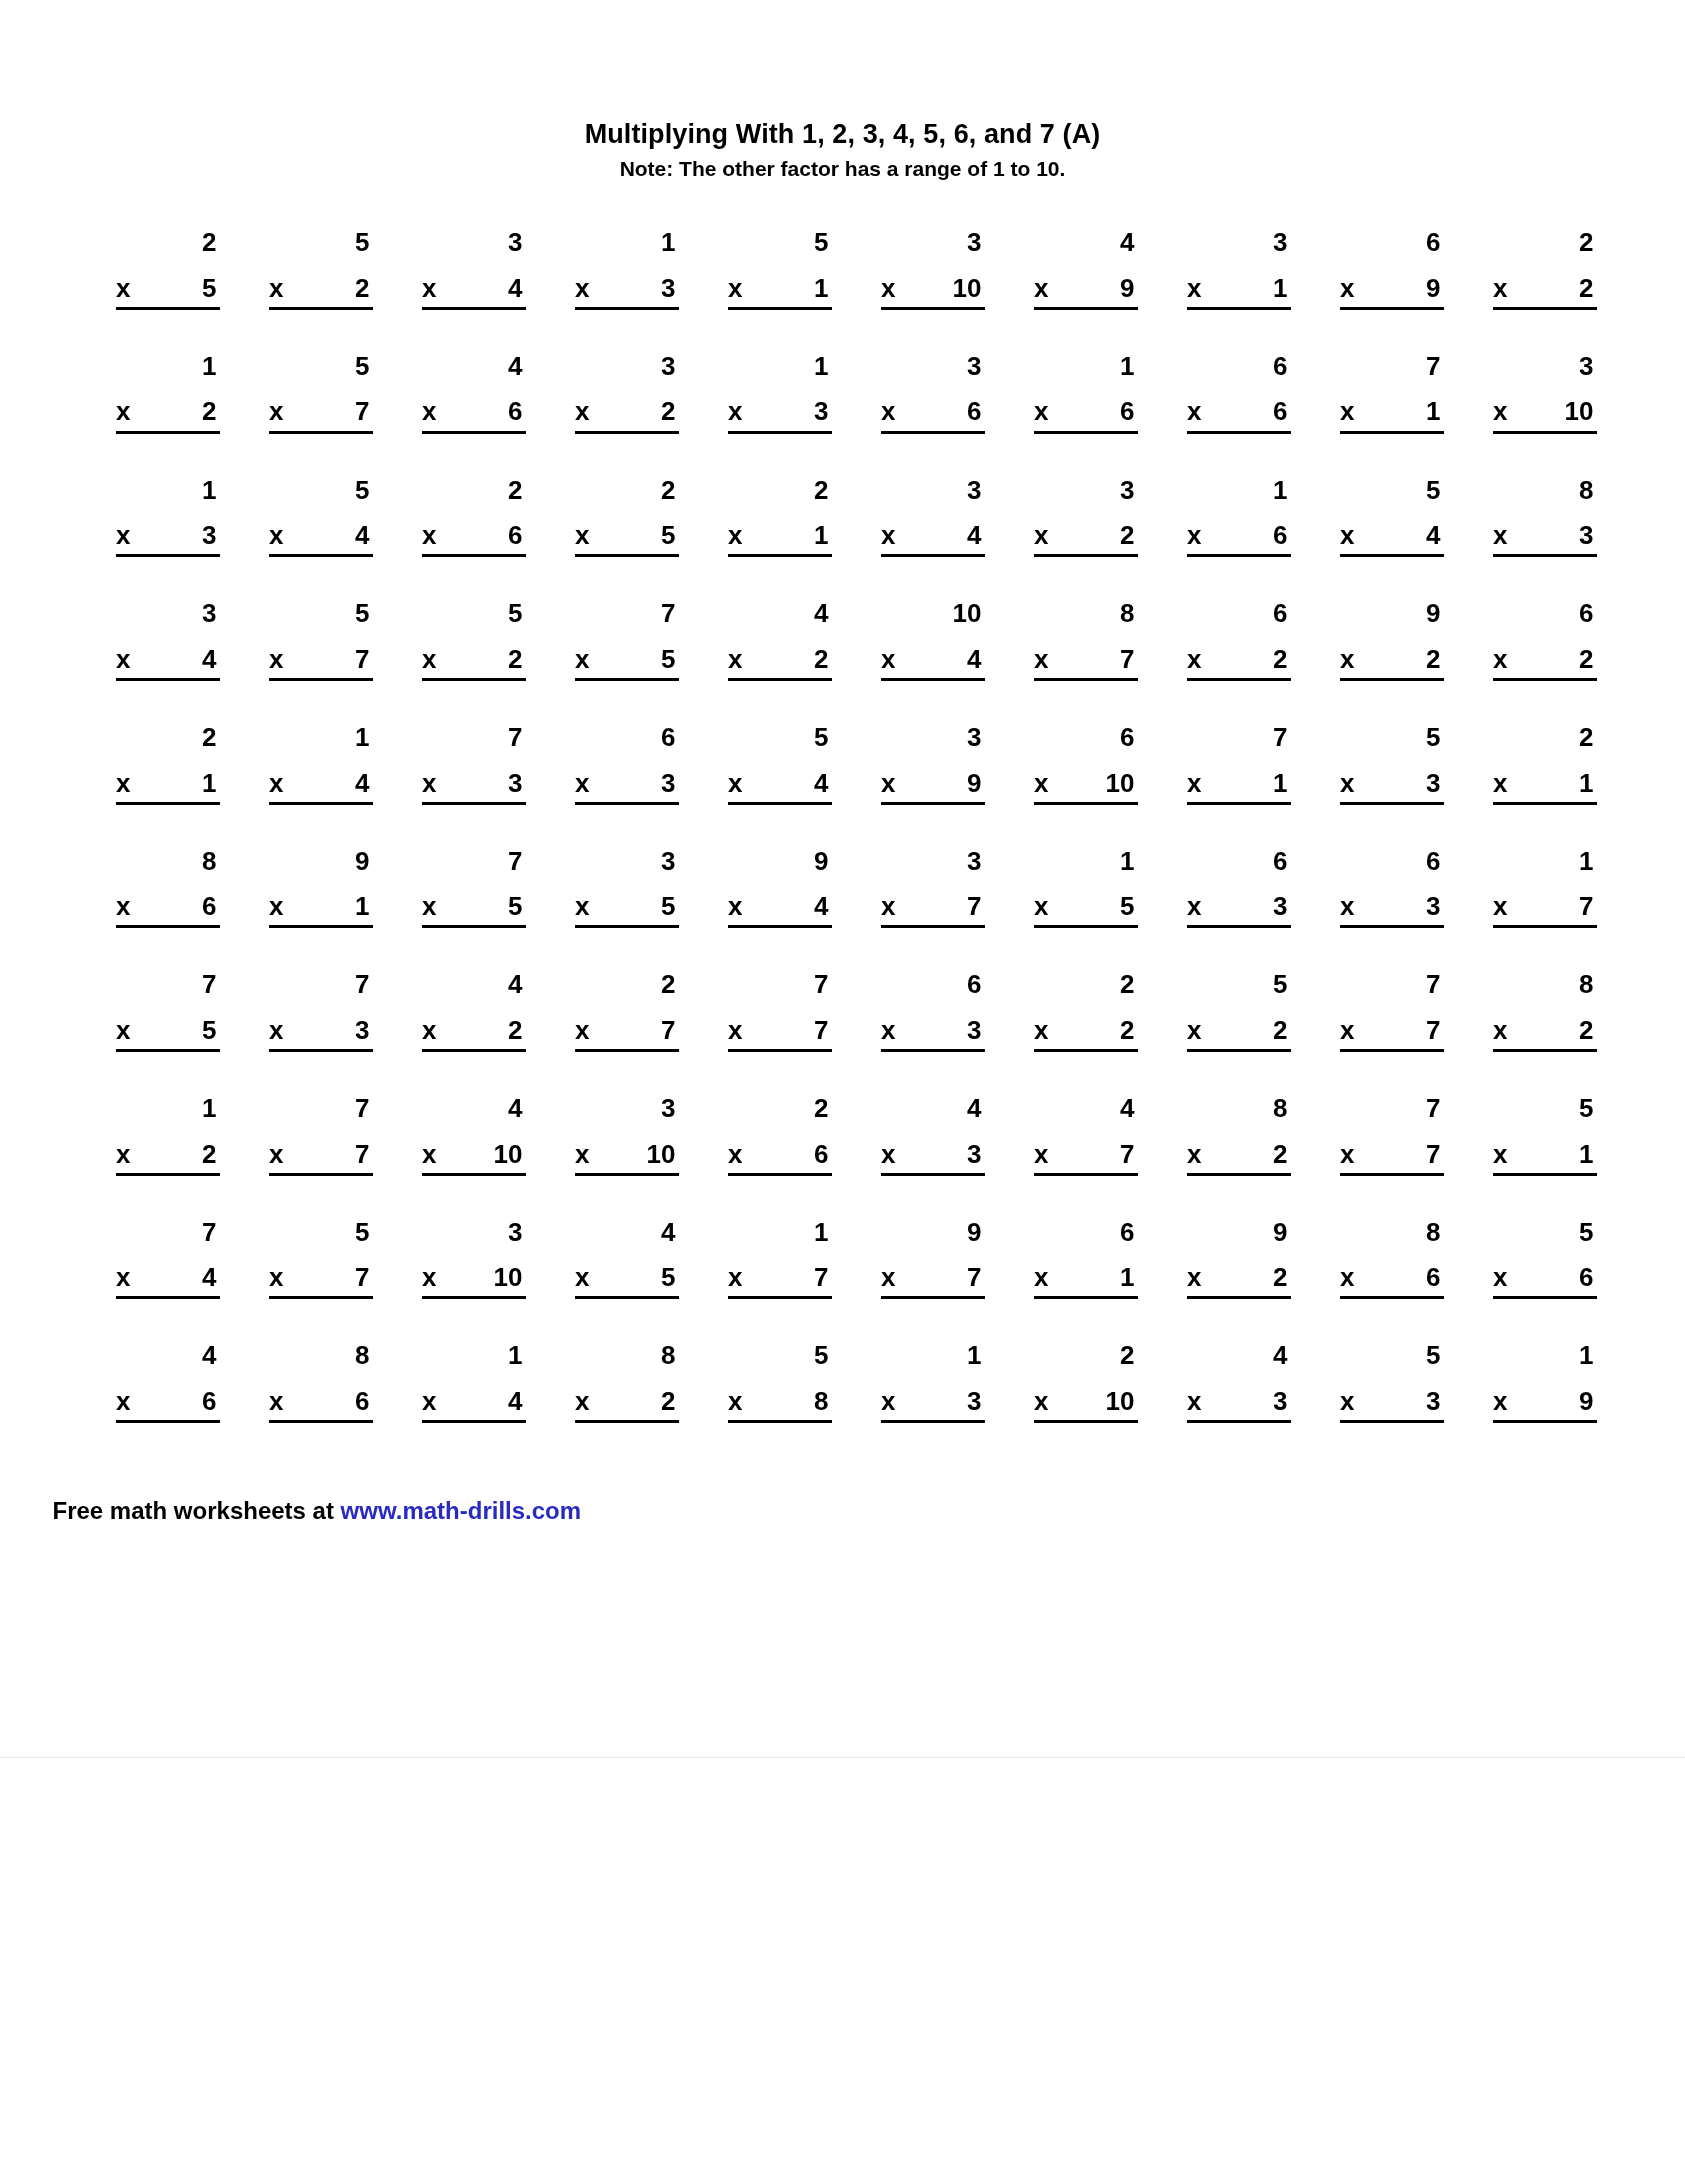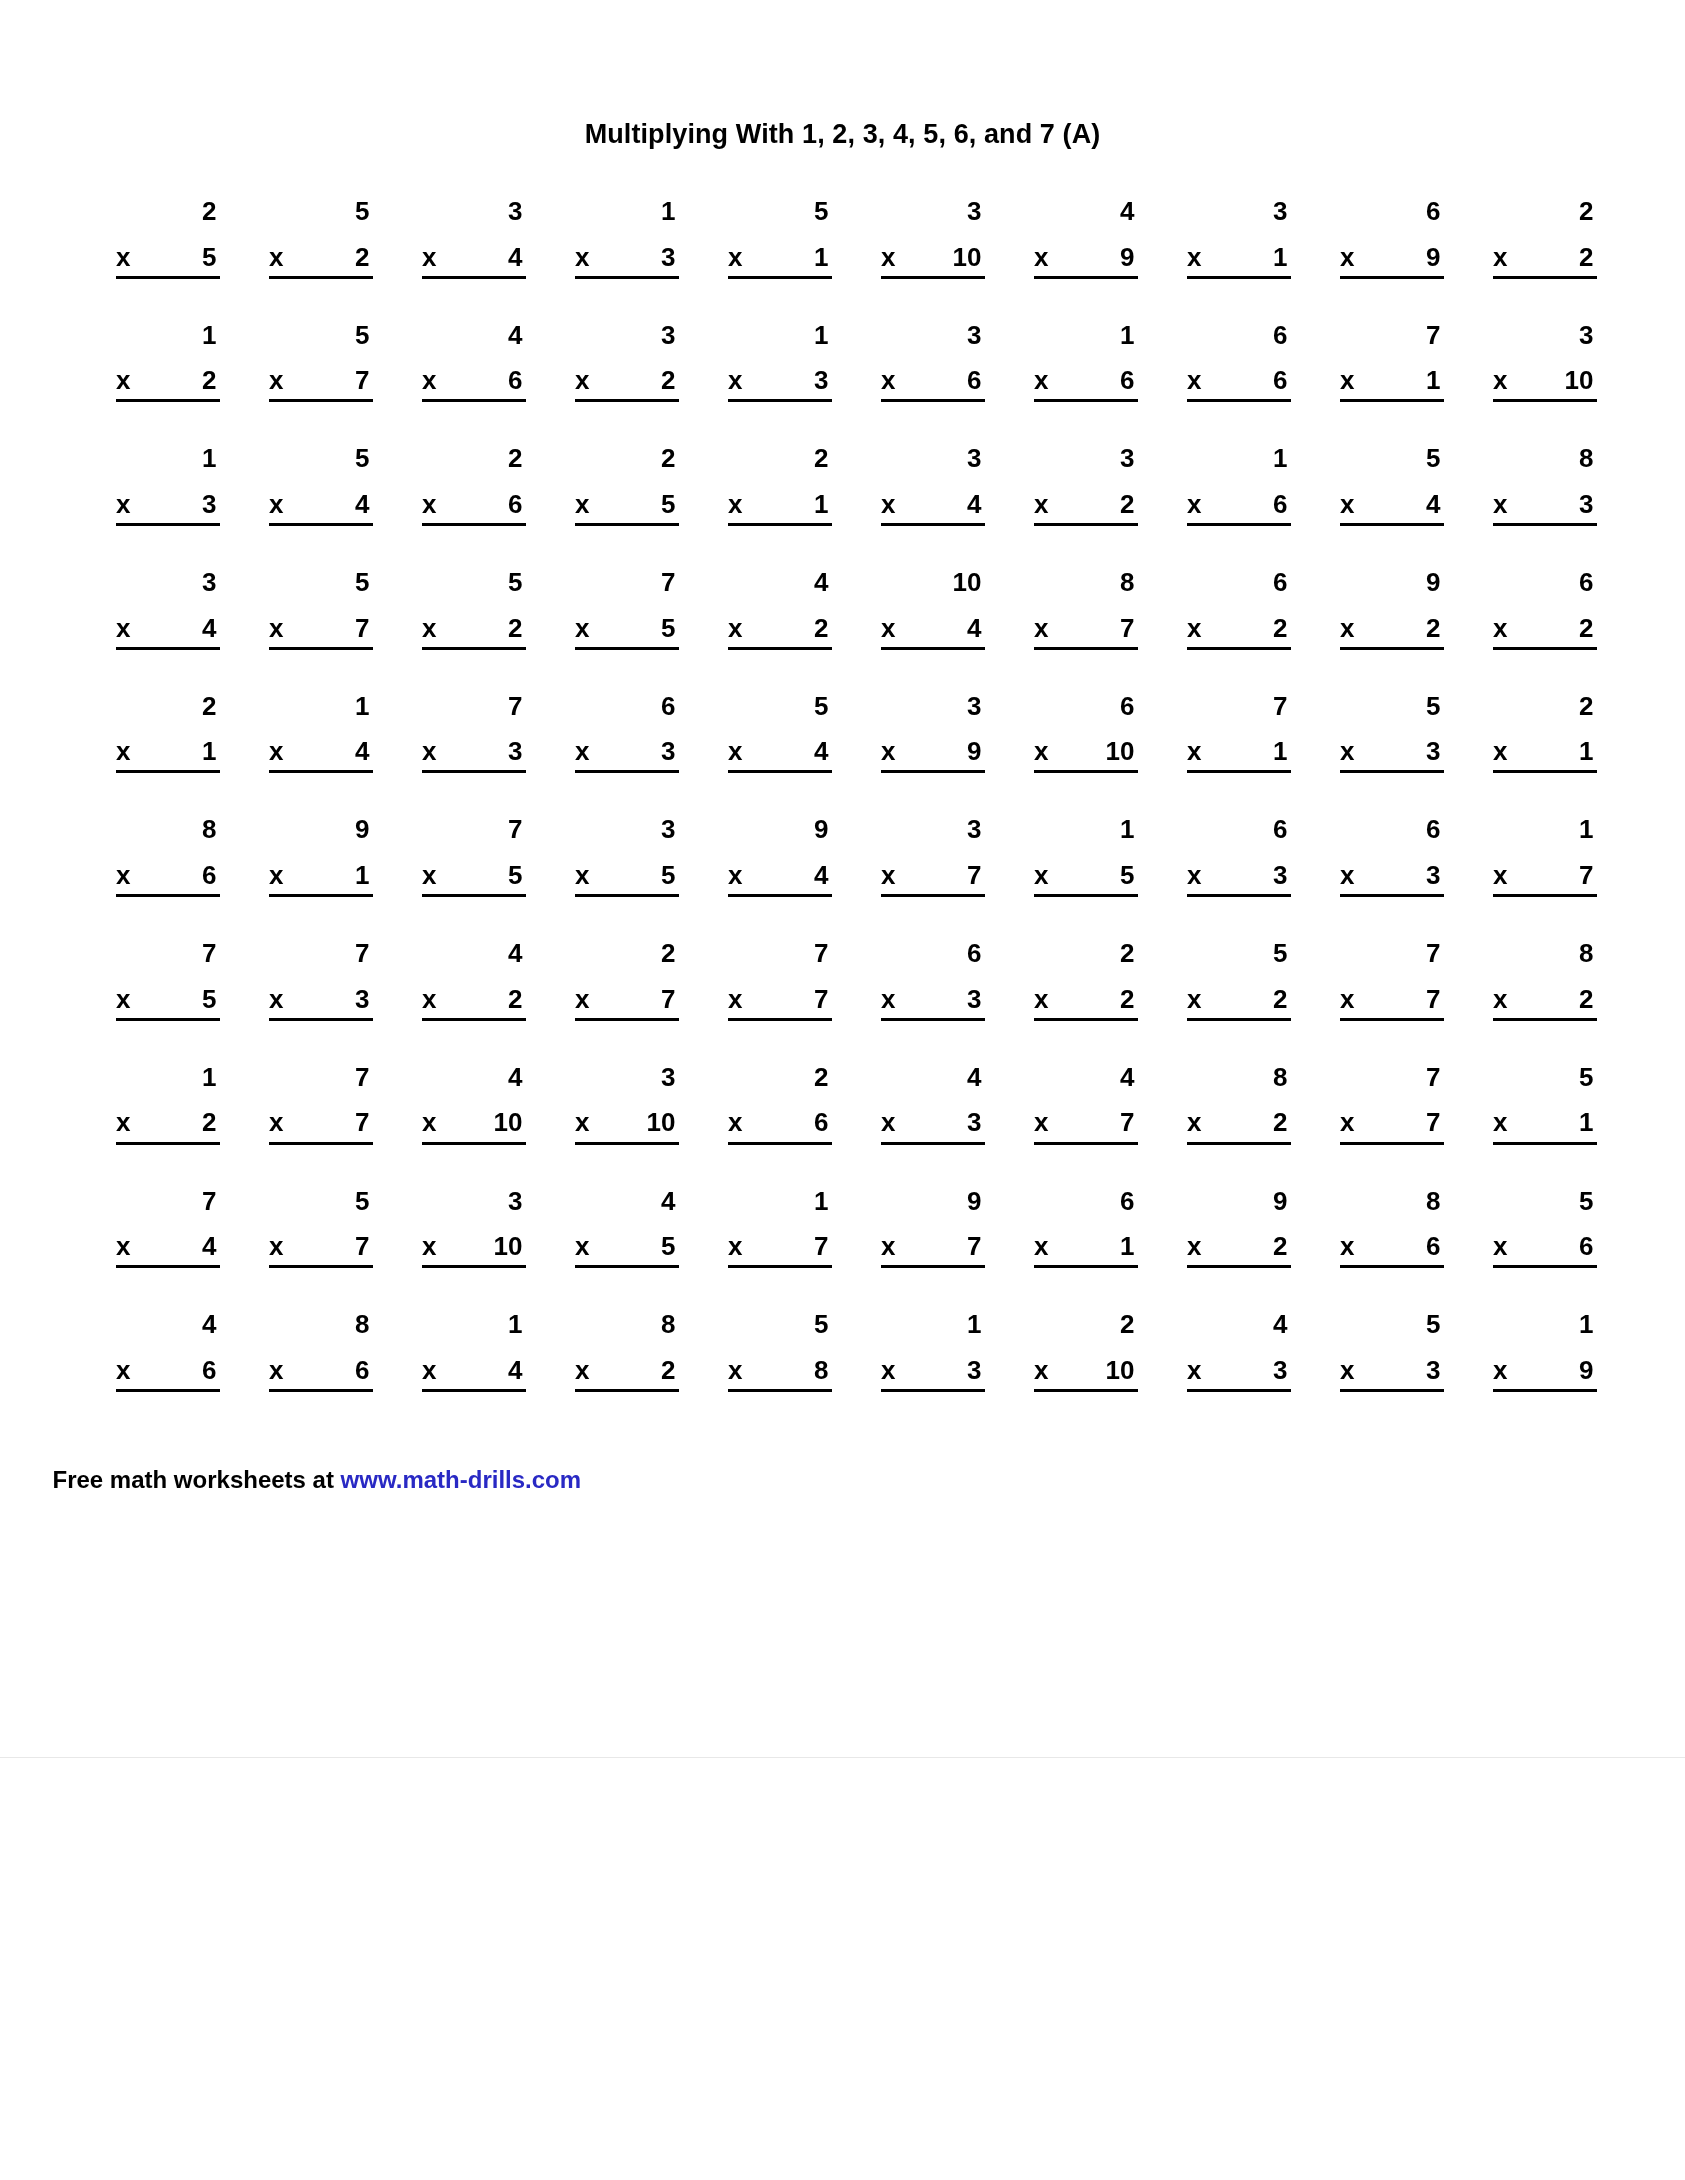--- a/index.html
+++ b/index.html
@@ -123,20 +123,21 @@
 </style>
 </head>
 <body>
 
 <div class="page">
   <div class="page-edge-top"></div>
   <div class="sheet">
 
     <div class="title-block">
       <div class="title">Multiplying With 1, 2, 3, 4, 5, 6, and 7 (A)</div>
+      <div class="subtitle">Note: The other factor has a range of 1 to 10.</div>
     </div>
 
     <div class="grid" id="problem-grid">
         <div class="row">
           <div class="problem">
             <div class="top-line">2</div>
             <div class="bottom-line">
               <span class="op">x</span>
               <span class="operand">5</span>
             </div>

